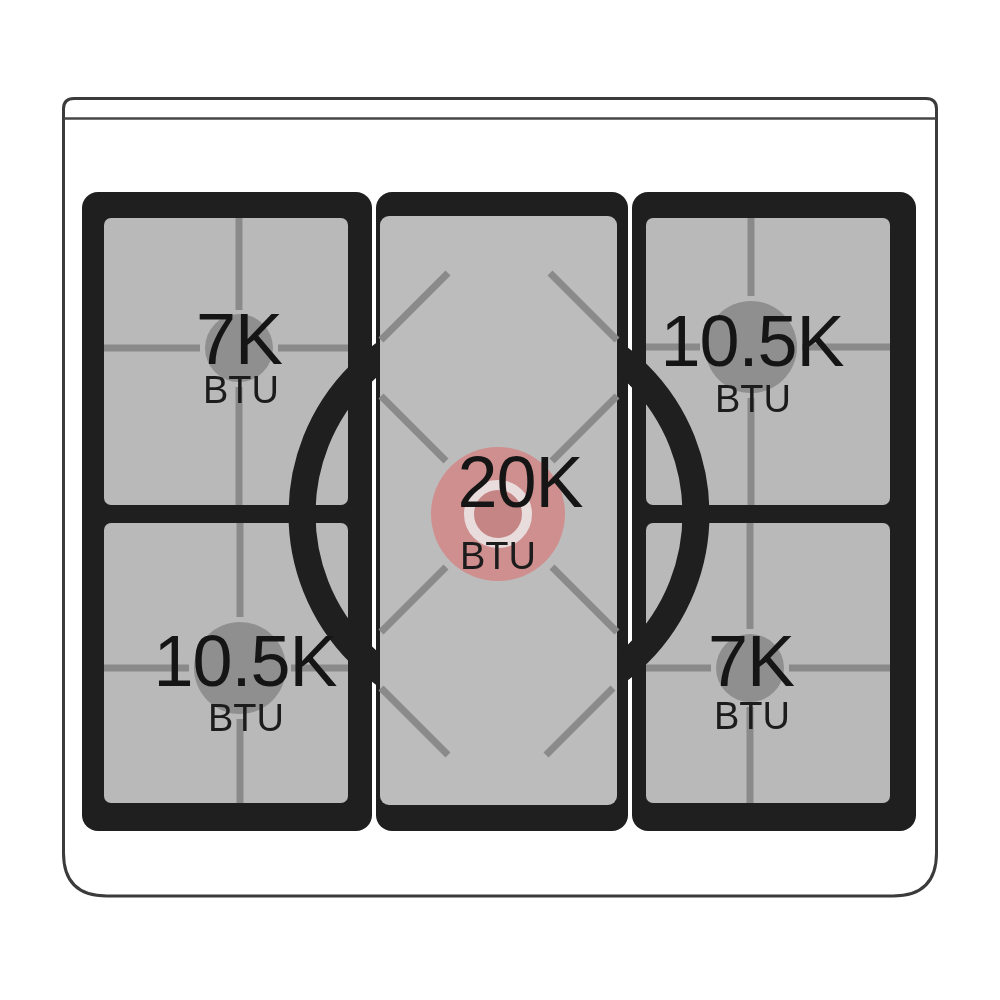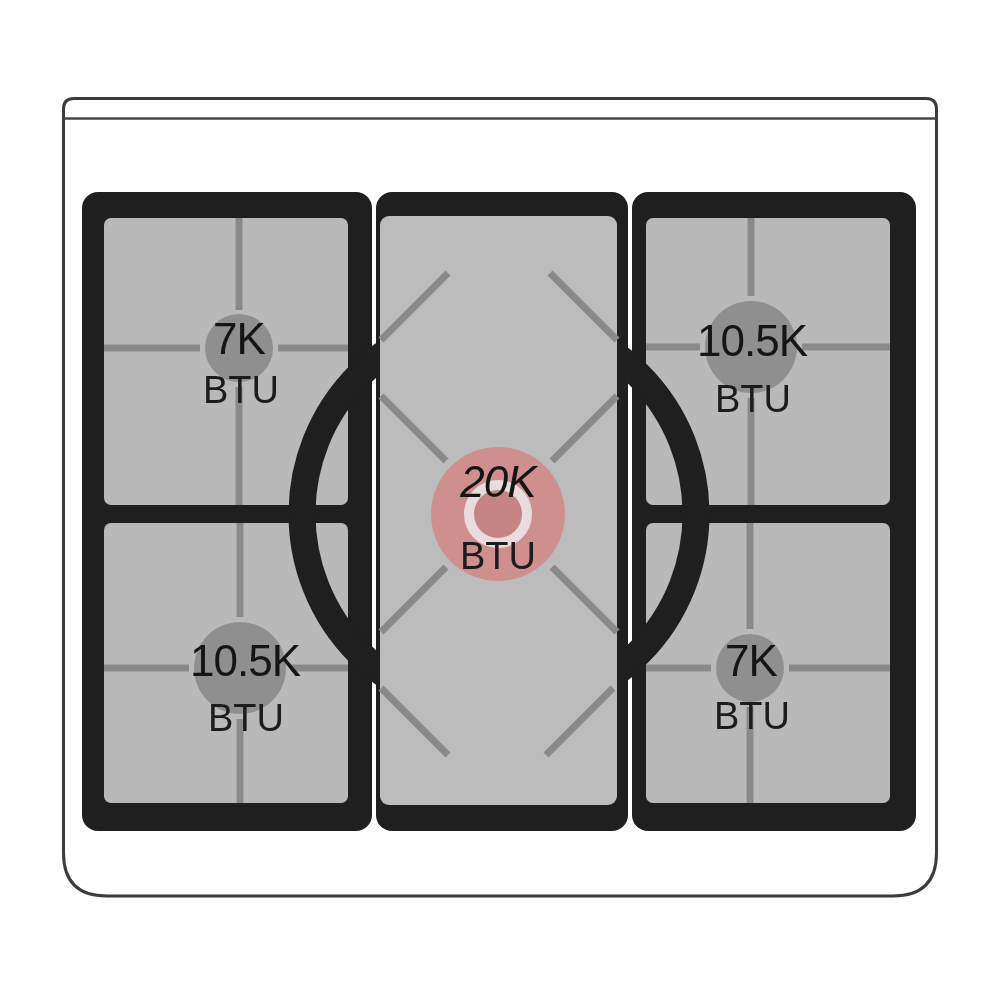--- a/index.html
+++ b/index.html
@@ -13,21 +13,21 @@
   #diagram-svg{position:absolute;left:0;top:0;}
   .lbl{
     position:absolute;
     transform:translate(-50%,-50%);
     line-height:1;
     white-space:nowrap;
     color:#151515;
     letter-spacing:-1px;
     user-select:none;
   }
-  .num{font-size:44px;font-weight:400;text-align:center;}
+  .num{font-size:72px;font-weight:400;text-align:center;}
   .unit{font-size:38px;font-weight:400;color:#1c1c1c;letter-spacing:0;text-align:center;}
 </style>
 </head>
 <body>
 
 <div id="stage">
 
   <svg id="diagram-svg" width="1000" height="1000" viewBox="0 0 1000 1000">
 
     <path d="M 74 98.5 H 926 Q 936.5 98.5 936.5 109 V 853 Q 936.5 896 893 896 H 107 Q 63.5 896 63.5 853 V 109 Q 63.5 98.5 74 98.5 Z" fill="#ffffff" stroke="#3b3b3b" stroke-width="3"></path>
@@ -87,21 +87,21 @@
     <circle cx="498" cy="514" r="67" fill="#cf8f8f"></circle>
     <circle cx="498" cy="514" r="29" fill="#c68585" stroke="#e8dcdc" stroke-width="10"></circle>
   </svg>
 
   <div class="lbl num" style="left:239px;top:339px;">7K</div>
   <div class="lbl unit" style="left:241px;top:390px;">BTU</div>
 
   <div class="lbl num" style="left:752px;top:341px;">10.5K</div>
   <div class="lbl unit" style="left:753px;top:399px;">BTU</div>
 
-  <div class="lbl num" style="left:498px;top:482px;font-style:italic;">20K</div>
+  <div class="lbl num" style="left:520px;top:482px;">20K</div>
   <div class="lbl unit" style="left:498px;top:556px;">BTU</div>
 
   <div class="lbl num" style="left:245px;top:661px;">10.5K</div>
   <div class="lbl unit" style="left:246px;top:718px;">BTU</div>
 
   <div class="lbl num" style="left:751px;top:661px;">7K</div>
   <div class="lbl unit" style="left:752px;top:716px;">BTU</div>
 
 </div>
 

